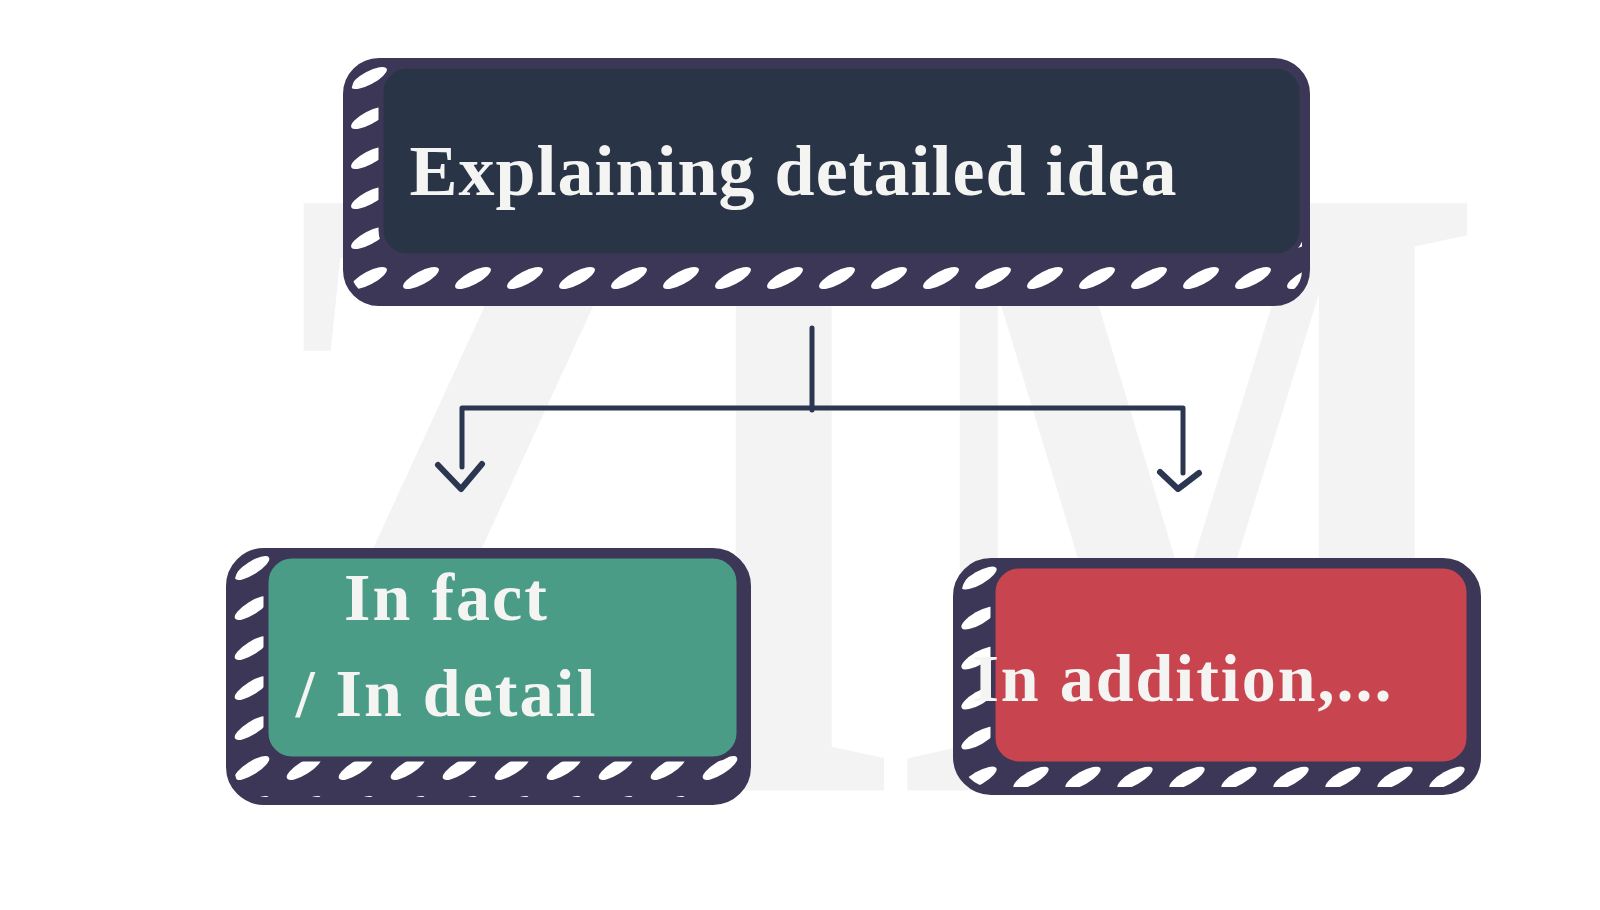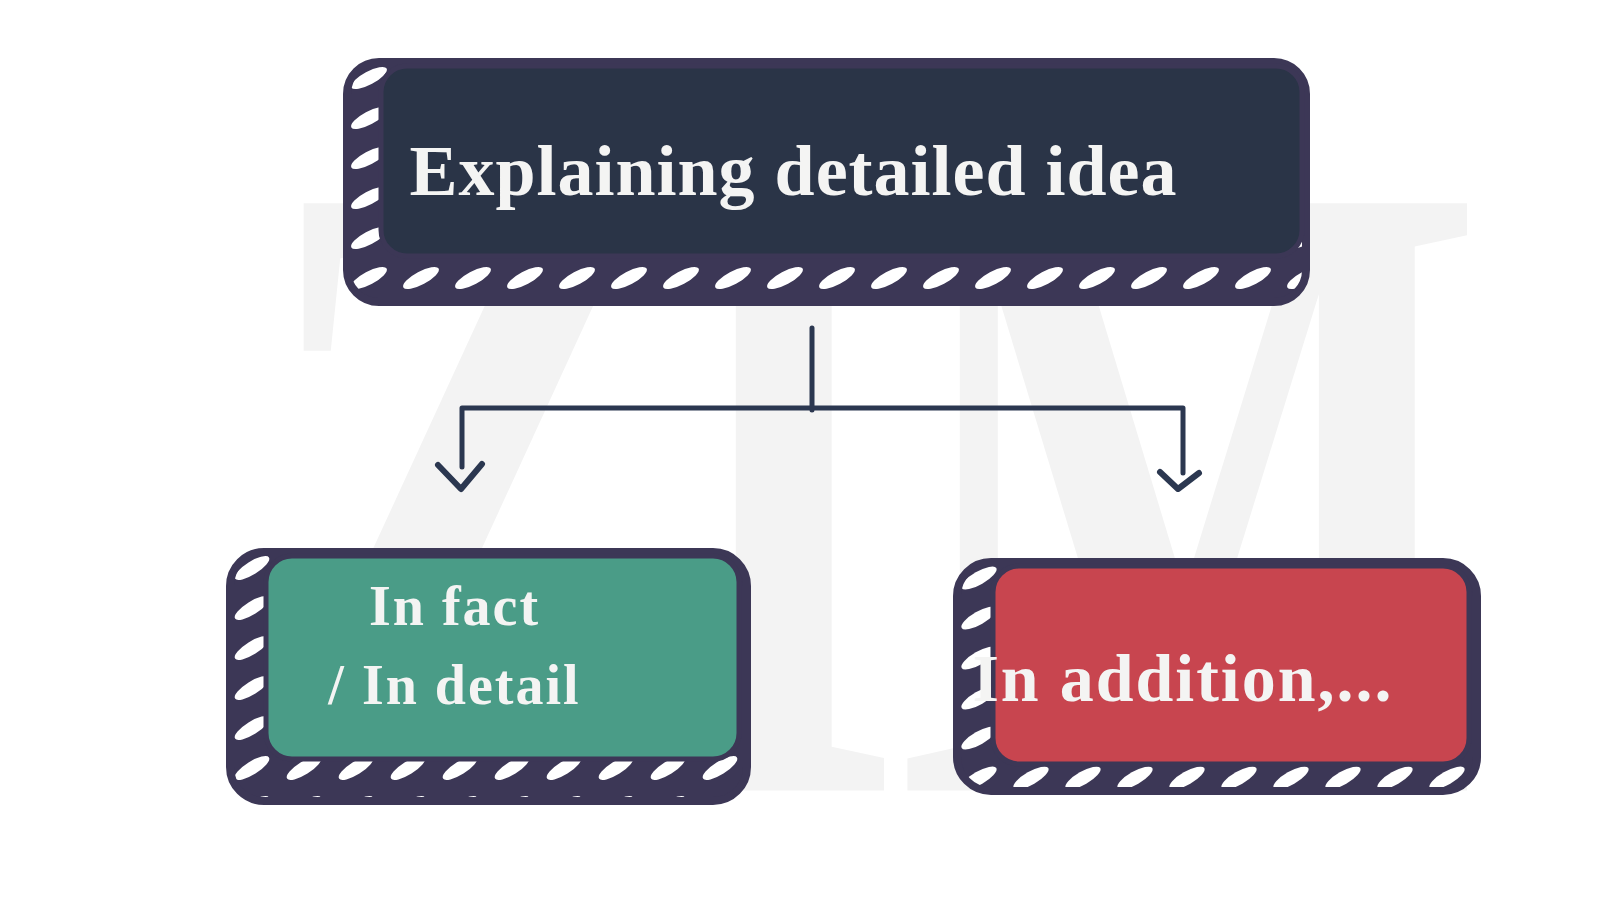--- a/index.html
+++ b/index.html
@@ -59,22 +59,22 @@
     white-space: nowrap;
     pointer-events: none;
   }
   .node-root .node-label {
     left: 38px; top: 8px; width: 921px; height: 190px;
     font-size: 72px;
     letter-spacing: 1px;
     padding-top: 20px;
   }
   .node-left .node-label {
-    left: 40px; top: 8px; width: 473px; height: 203px;
-    font-size: 56px;
+    left: 32px; top: 8px; width: 473px; height: 203px;
+    font-size: 68px;
     letter-spacing: 2px;
     line-height: 1.4;
     padding-bottom: 24px;
   }
   .node-right .node-label {
     left: 40px; top: 8px; width: 476px; height: 198px;
     font-size: 68px;
     letter-spacing: 2px;
     padding-top: 26px;
   }

